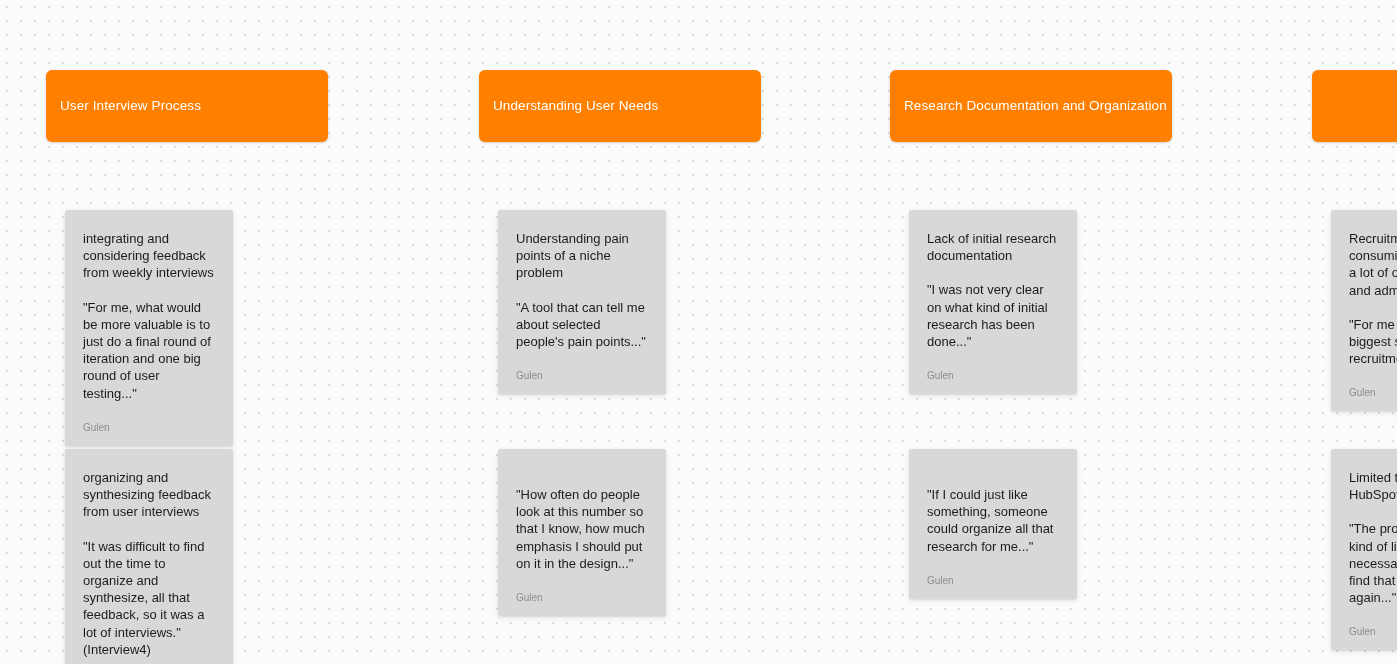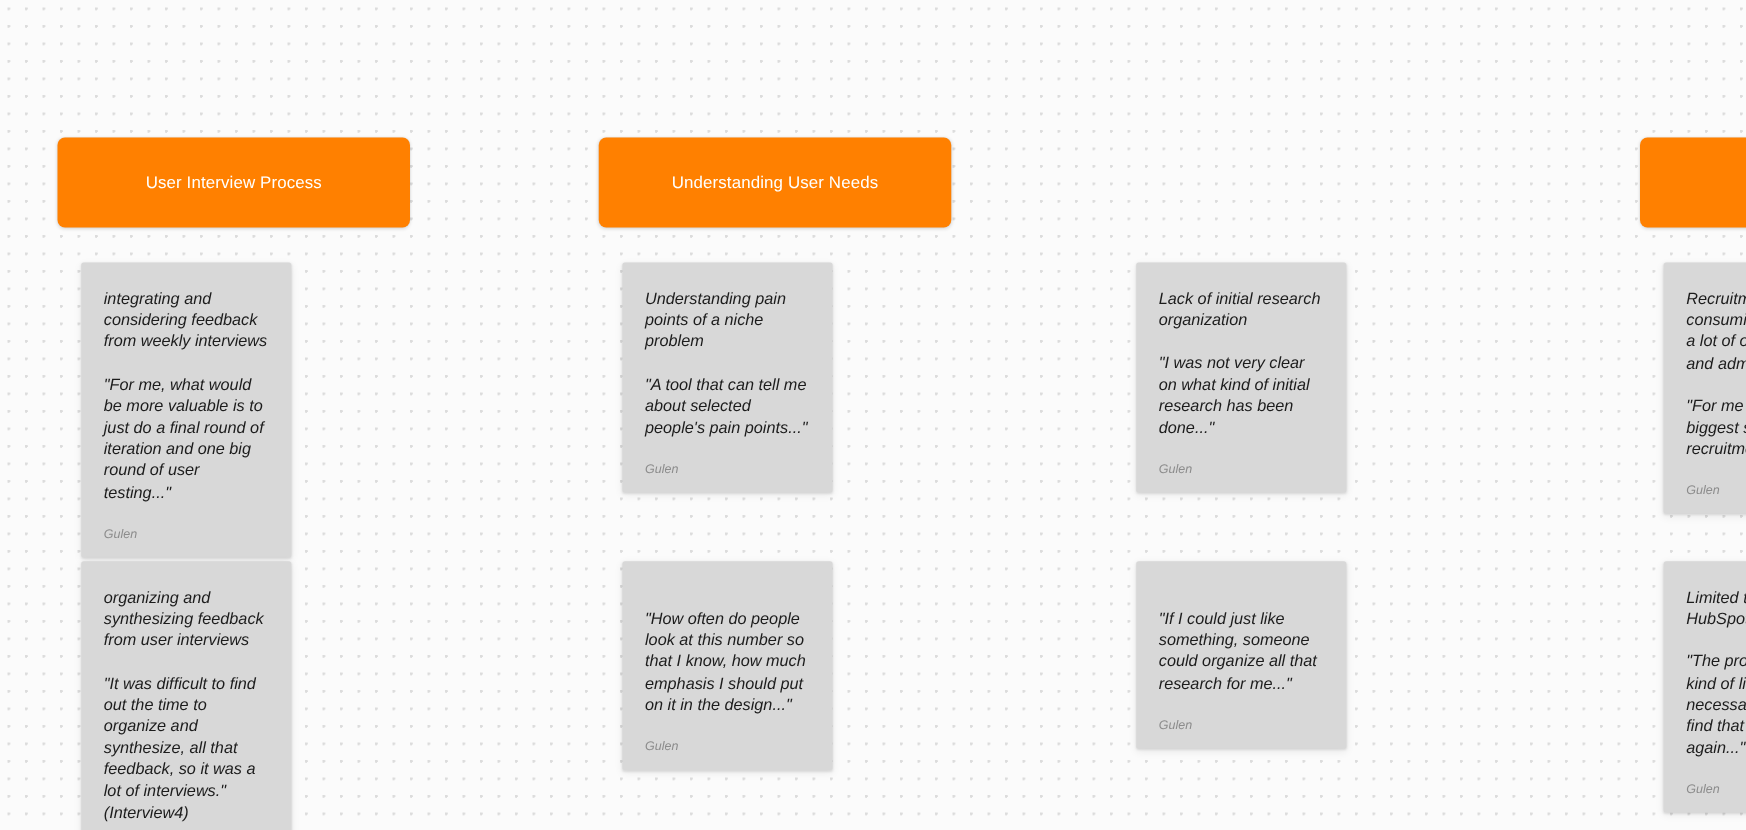--- a/index.html
+++ b/index.html
@@ -39,46 +39,43 @@
   .header-card {
     position: absolute;
     top: 70px;
     left: 0;
     width: 282px;
     height: 72px;
     background: #ff8000;
     border-radius: 6px;
     display: flex;
     align-items: center;
-    justify-content: center;
     box-shadow: 0 1px 3px rgba(0,0,0,0.14), 0 0 0 0.5px rgba(0,0,0,0.03);
     box-sizing: border-box;
     padding: 6px 14px;
-    margin-top: 40px;
   }
   .header-card-label {
     color: #ffffff;
     font-size: 13.5px;
     line-height: 1.3;
     text-align: center;
     letter-spacing: 0.1px;
     white-space: nowrap;
   }
 
   
   .note {
     position: absolute;
     left: 19px;
     width: 168px;
     background: #d8d8d8;
     border-radius: 2px;
     box-sizing: border-box;
     padding: 20px 18px 12px 18px;
     box-shadow: 0 1px 2px rgba(0,0,0,0.10), 0 2px 7px rgba(0,0,0,0.07);
-    font-style: italic;
   }
   .note-title {
     font-size: 13px;
     line-height: 17.2px;
     color: #1c1c1c;
     margin: 0;
     white-space: pre-line;
   }
   .note-quote {
     font-size: 13px;
@@ -138,23 +135,26 @@
       <div class="note-author">Gulen</div>
     </div>
 
     <div class="note row-2">
       <p class="note-quote">"How often do people look at this number so that I know, how much emphasis I should put on it in the design..."</p>
       <div class="note-author">Gulen</div>
     </div>
   </div>
 
   <div class="column" id="col-3">
+    <div class="header-card">
+      <span class="header-card-label">Research Documentation and Organization</span>
+    </div>
 
     <div class="note row-1">
-      <p class="note-title">Lack of initial research organization</p>
+      <p class="note-title">Lack of initial research documentation</p>
       <p class="note-quote">"I was not very clear on what kind of initial research has been done..."</p>
       <div class="note-author">Gulen</div>
     </div>
 
     <div class="note row-2">
       <p class="note-quote">"If I could just like something, someone could organize all that research for me..."</p>
       <div class="note-author">Gulen</div>
     </div>
   </div>
 

